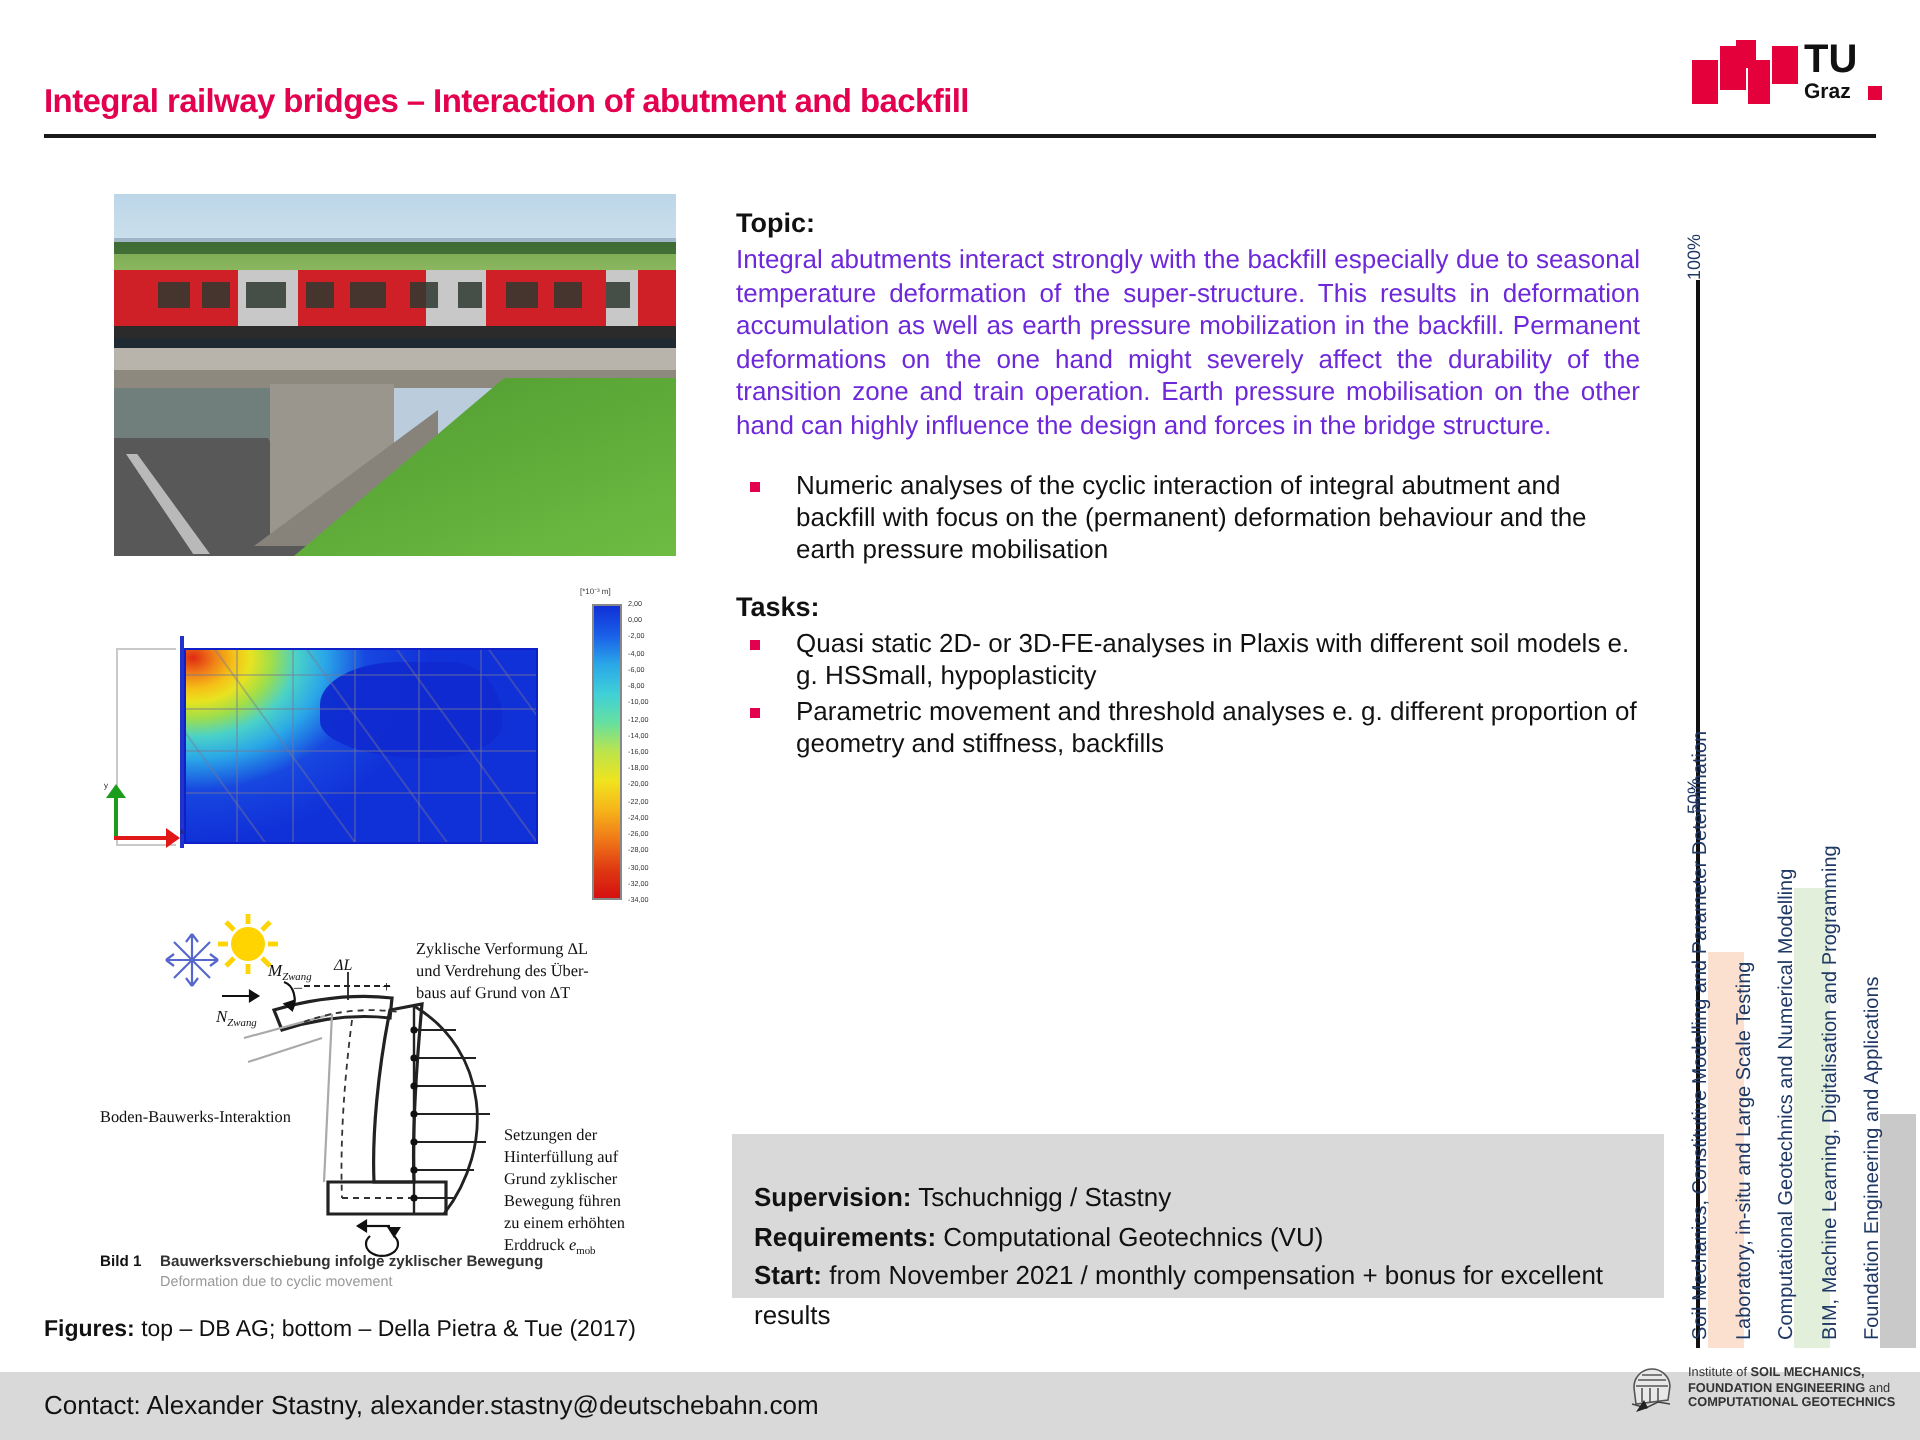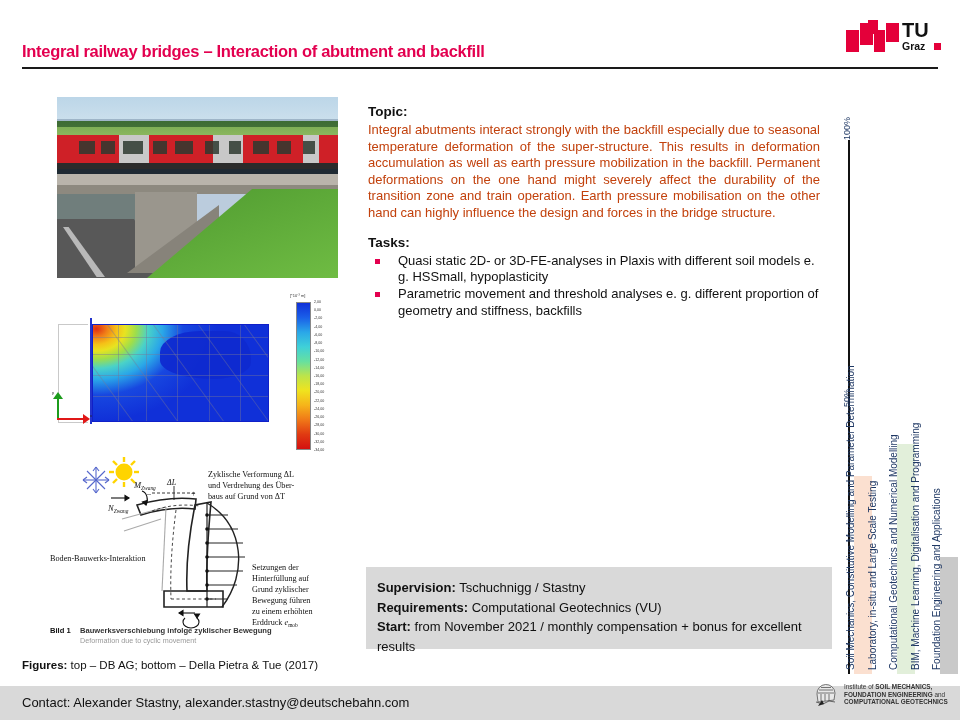--- a/index.html
+++ b/index.html
@@ -123,39 +123,39 @@
   #figures {
     position:absolute; left:22px; top:659px;
     font-size:11.5px; color:#111;
   }
   #figures b { font-weight:bold; }
 
   
   #content { position:absolute; left:368px; top:104px; width:452px; }
   .sec-head { font-size:13.5px; font-weight:bold; color:#111; margin:0 0 3px 0; }
   #topic-body {
-    font-size:13px; line-height:16.6px; text-align:justify; color:#c2410c;
+    font-size:13px; line-height:16.6px; text-align:justify; color:#6d28d9;
     margin:0 0 13px 0;
   }
   .bullets { list-style:none; margin:2px 0 12px 0; padding:0; }
   .bullets li {
     position:relative; padding-left:30px; font-size:13px; line-height:16.4px;
     color:#111; margin-bottom:1px;
   }
   .bullets li::before {
     content:""; position:absolute; left:7px; top:6px;
     width:5px; height:5px; background:#E3004F;
   }
   #aim-head { margin-top:2px; }
   #tasks-head { margin-top:2px; }
 
   
   #sup-box {
     position:absolute; left:366px; top:567px; width:466px; height:82px;
-    background:#d9d9d9; padding:11px 11px;
+    background:#d9d9d9; padding:22px 11px;
   }
   #sup-box div { font-size:13px; line-height:19.5px; color:#111; }
   #sup-box b { font-weight:bold; }
 
   
   #chart { position:absolute; left:826px; top:104px; width:134px; height:552px; }
   #chart-axis { position:absolute; left:22px; top:36px; width:2px; height:534px; background:#111; }
   .axis-lbl {
     position:absolute; font-size:9px; color:#1f3864; white-space:nowrap;
     transform:rotate(-90deg); transform-origin:left top;
@@ -402,20 +402,21 @@
 <div id="figures">
   <b>Figures:</b>
   <span>top – DB AG; bottom – Della Pietra &amp; Tue (2017)</span>
 </div>
 
 <div id="content">
   <div class="sec-head">Topic:</div>
   <p id="topic-body">Integral abutments interact strongly with the backfill especially due to seasonal temperature deformation of the super-structure. This results in deformation accumulation as well as earth pressure mobilization in the backfill. Permanent deformations on the one hand might severely affect the durability of the transition zone and train operation. Earth pressure mobilisation on the other hand can highly influence the design and forces in the bridge structure.</p>
 
   <ul class="bullets">
+    <li>Numeric analyses of the cyclic interaction of integral abutment and backfill with focus on the (permanent) deformation behaviour and the earth pressure mobilisation</li>
   </ul>
 
   <div class="sec-head" id="tasks-head">Tasks:</div>
   <ul class="bullets">
     <li>Quasi static 2D- or 3D-FE-analyses in Plaxis with different soil models e. g. HSSmall, hypoplasticity</li>
     <li>Parametric movement and threshold analyses e. g. different proportion of geometry and stiffness, backfills</li>
   </ul>
 </div>
 
 <div id="sup-box">

